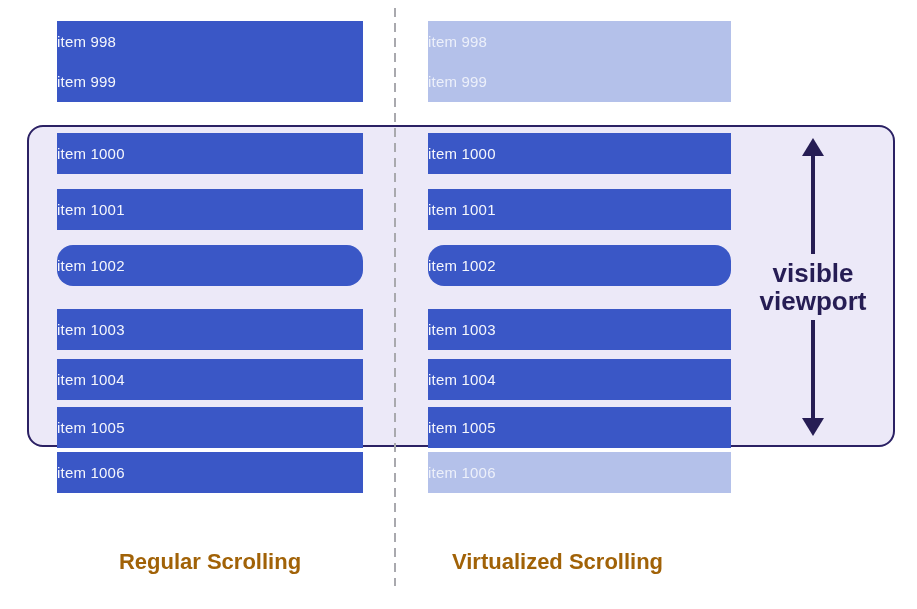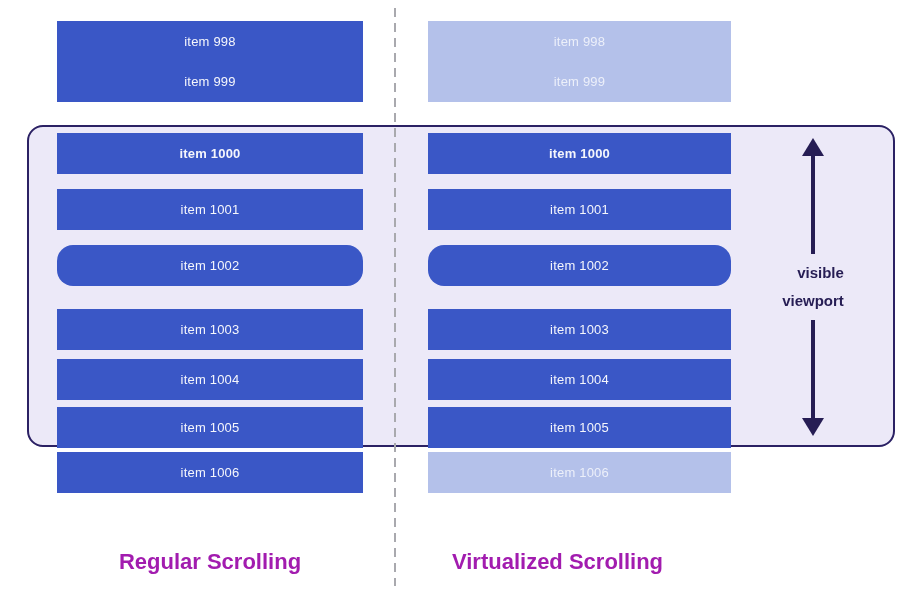--- a/index.html
+++ b/index.html
@@ -41,31 +41,31 @@
     border-radius: 16px;
     z-index: 1;
   }
   
   .bar {
     position: absolute;
     height: 41px;
     z-index: 3;
     display: flex;
     align-items: center;
-    justify-content: center;
-    font-size: 13px;
+    justify-content: flex-start;
+    font-size: 15px;
     letter-spacing: 0.2px;
   }
   .bar.left  { left: 57px;  width: 306px; }
   .bar.right { left: 428px; width: 303px; }
   .bar.rendered    { background: #3a57c6; color: rgba(255,255,255,0.95); }
   .bar.virtualized { background: #b4c1ea; color: rgba(255,255,255,0.75); }
   .row0 { top: 21px; }
   .row1 { top: 61px; }
-  .row2 { top: 133px; font-weight: bold; }
+  .row2 { top: 133px; }
   .row3 { top: 189px; }
   .row4 { top: 245px; border-radius: 16px; }
   .row5 { top: 301px; margin-top: 8px; }
   .row6 { top: 359px; }
   .row7 { top: 407px; }
   .row8 { top: 452px; }
   
   .viewport-annotation {
     position: absolute;
     left: 765px;
@@ -85,34 +85,34 @@
   }
   .arrowhead.up   { border-bottom: 18px solid #261d54; }
   .arrowhead.down { border-top: 18px solid #261d54; }
   .shaft {
     width: 4px;
     flex: 1 1 auto;
     background: #261d54;
   }
   .viewport-label {
     color: #261d54;
-    font-size: 15px;
+    font-size: 26px;
     font-weight: bold;
     line-height: 28px;
-    text-align: right;
+    text-align: center;
     margin: 5px 0;
     white-space: nowrap;
   }
   
   .col-title {
     position: absolute;
     top: 549px;
     font-size: 22px;
     font-weight: bold;
-    color: #a21caf;
+    color: #a16207;
     text-align: center;
     z-index: 3;
   }
   .col-title.left  { left: 57px;  width: 306px; }
   .col-title.right { left: 406px; width: 303px; }
 </style>
 </head>
 <body>
 
 <div class="stage">

